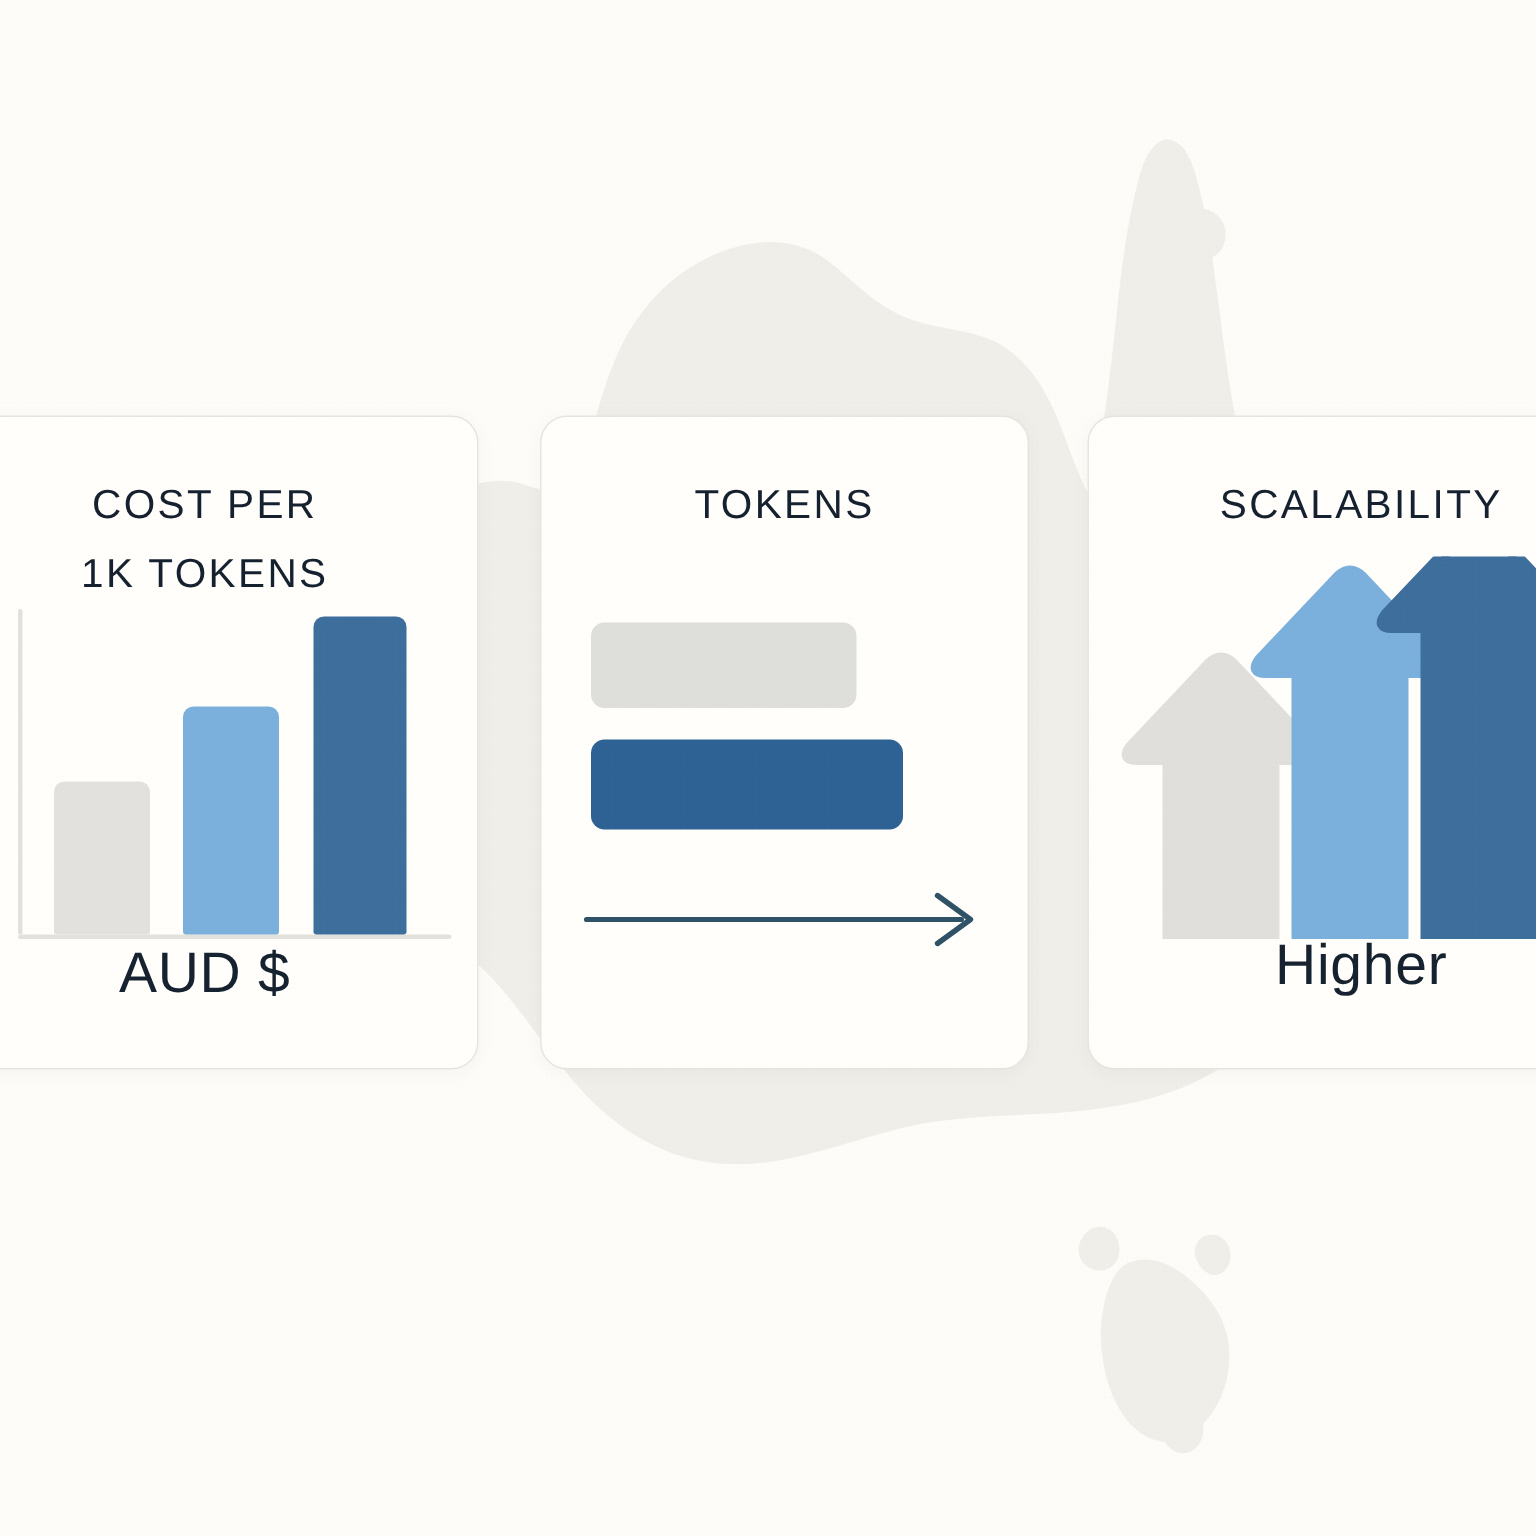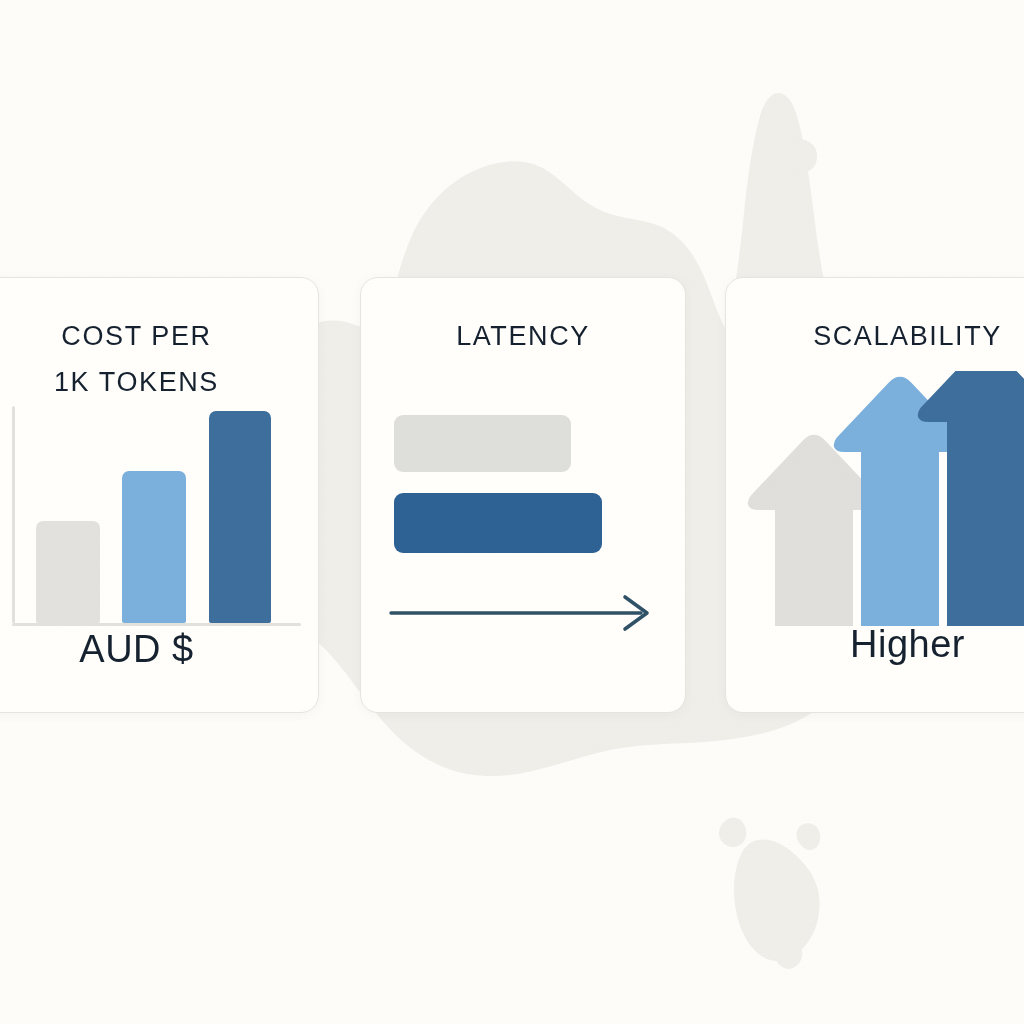--- a/index.html
+++ b/index.html
@@ -212,21 +212,21 @@
       <div class="axis-h"></div>
       <div class="bar" id="bar-low"></div>
       <div class="bar" id="bar-mid"></div>
       <div class="bar" id="bar-high"></div>
     </div>
 
     <div class="card-footer" style="top:350px">AUD $</div>
   </div>
 
   <div class="card" id="card-latency">
-    <div class="card-title" id="title-latency">LATENCY</div>
+    <div class="card-title" id="title-latency">TOKENS</div>
 
     <div id="lat-bar-gray"></div>
     <div id="lat-bar-blue"></div>
 
     <div id="lat-arrow">
       <svg width="265" height="46" viewBox="0 0 265 46" xmlns="http://www.w3.org/2000/svg">
         <line x1="2" y1="23" x2="252" y2="23" stroke="#2f5266" stroke-width="3.4" stroke-linecap="round"></line>
         <polyline points="236,7 258,23 236,39" fill="none" stroke="#2f5266" stroke-width="3.6" stroke-linecap="round" stroke-linejoin="round"></polyline>
       </svg>
     </div>

